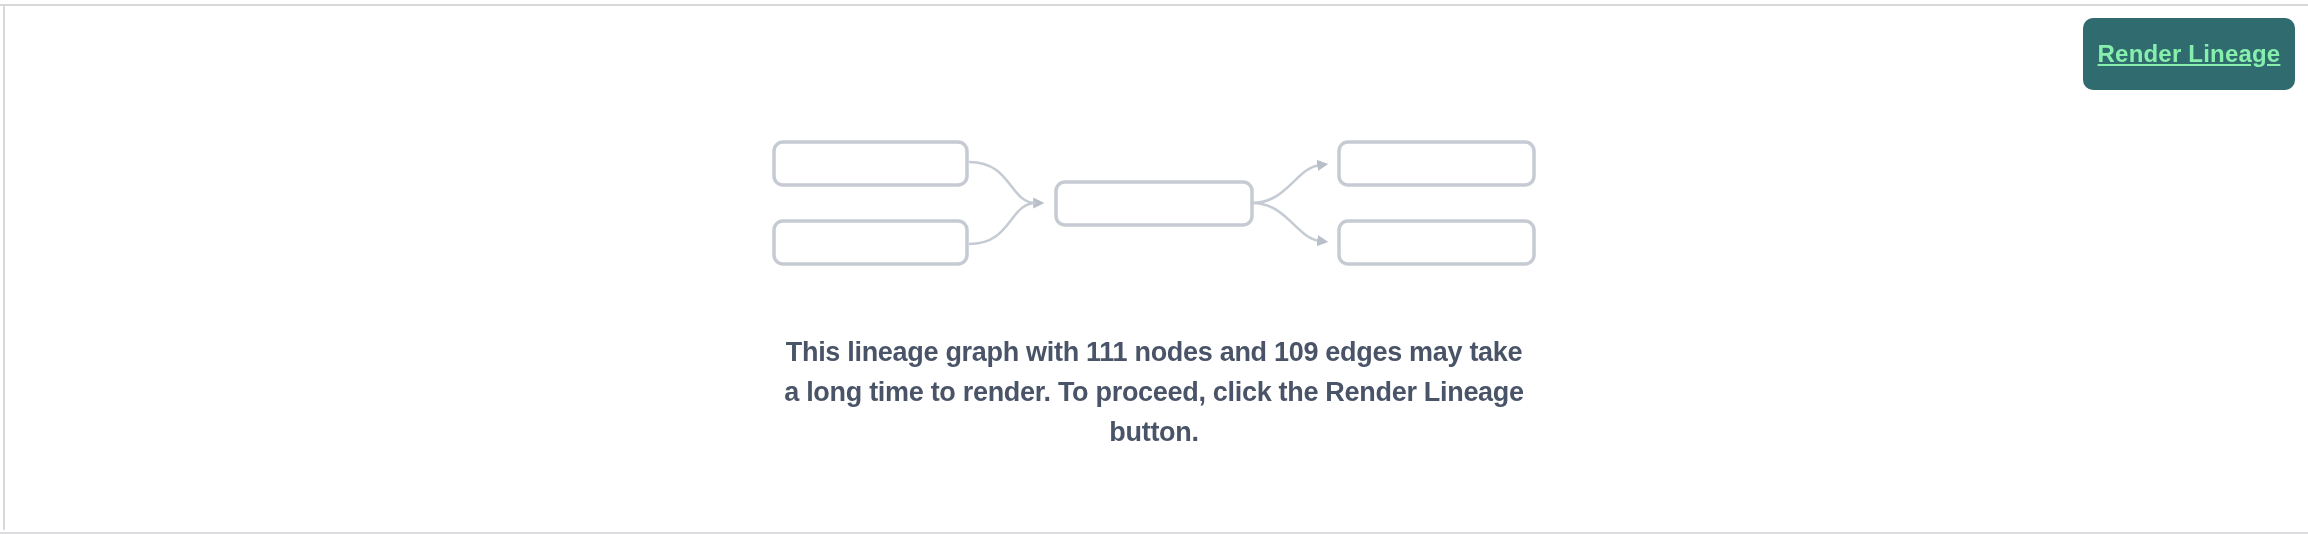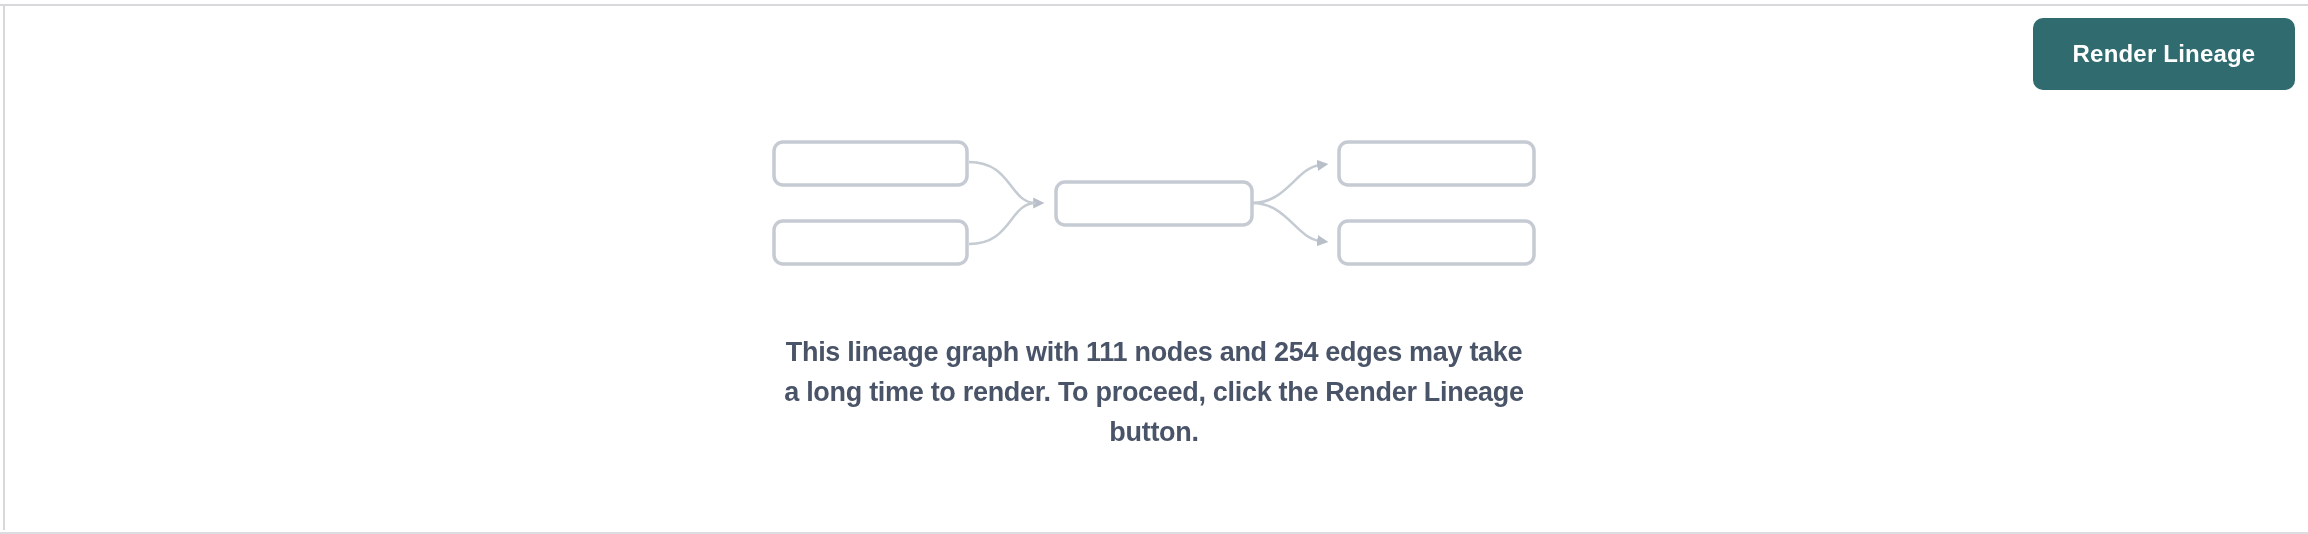--- a/index.html
+++ b/index.html
@@ -30,34 +30,35 @@
   .bottom-border {
     position: absolute;
     bottom: 0; left: 0; right: 0;
     height: 2px;
     background: #dddde0;
   }
   .render-btn {
     position: absolute;
     top: 18px;
     right: 13px;
-    width: 262px;
+    width: 212px;
     height: 72px;
     background: #2f6b6f;
-    color: #ffffff;
+    color: #86efac;
     border: none;
     border-radius: 10px;
     font-family: "Liberation Sans", sans-serif;
     font-size: 24px;
     font-weight: bold;
     letter-spacing: 0.2px;
     cursor: pointer;
     display: flex;
     align-items: center;
     justify-content: center;
+    text-decoration: underline;
   }
   .illustration {
     position: absolute;
     top: 140px;
     left: 50%;
     transform: translateX(-50%);
   }
   .message {
     position: absolute;
     top: 332px;
@@ -97,17 +98,17 @@
     <path d="M480,63 C515,63 524,28 548,25" stroke="#c5cbd3" stroke-width="2.5" marker-end="url(#arrow)"></path>
     <path d="M480,63 C515,63 524,98 548,101" stroke="#c5cbd3" stroke-width="2.5" marker-end="url(#arrow)"></path>
 
     <rect x="2" y="2" width="193" height="43" rx="9" fill="#ffffff" stroke="#c5cad3" stroke-width="3.5"></rect>
     <rect x="2" y="81" width="193" height="43" rx="9" fill="#ffffff" stroke="#c5cad3" stroke-width="3.5"></rect>
     <rect x="284" y="42" width="196" height="43" rx="9" fill="#ffffff" stroke="#c5cad3" stroke-width="3.5"></rect>
     <rect x="567" y="2" width="195" height="43" rx="9" fill="#ffffff" stroke="#c5cad3" stroke-width="3.5"></rect>
     <rect x="567" y="81" width="195" height="43" rx="9" fill="#ffffff" stroke="#c5cad3" stroke-width="3.5"></rect>
   </svg>
 
-  <p class="message">This lineage graph with 111 nodes and 254 edges may take
+  <p class="message">This lineage graph with 111 nodes and 109 edges may take
 a long time to render. To proceed, click the Render Lineage
 button.</p>
 
 </div>
 
 </body></html>

